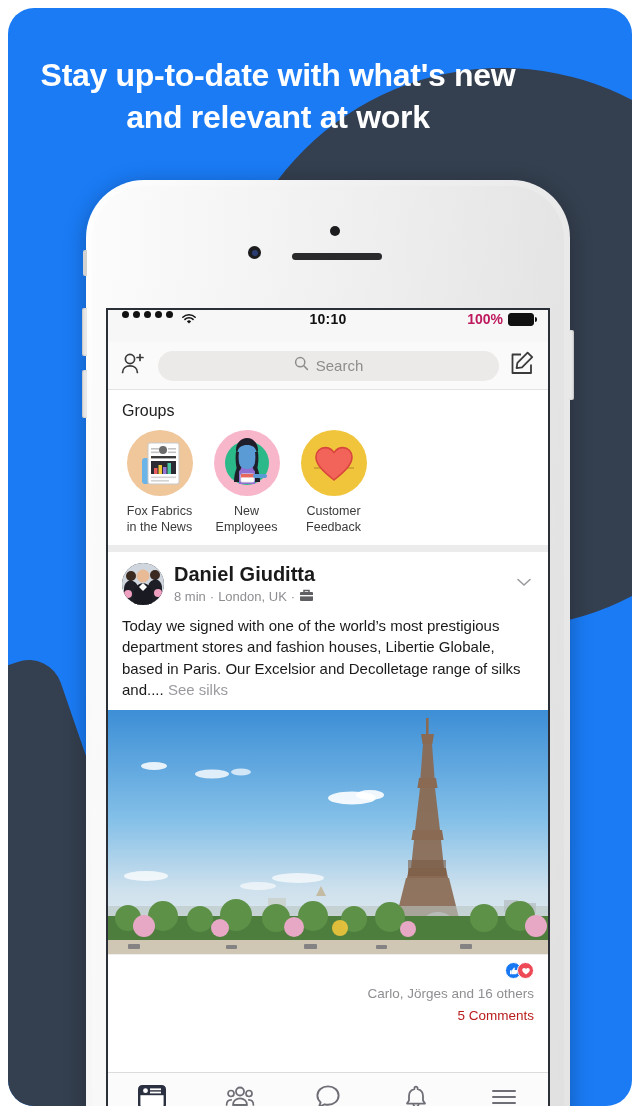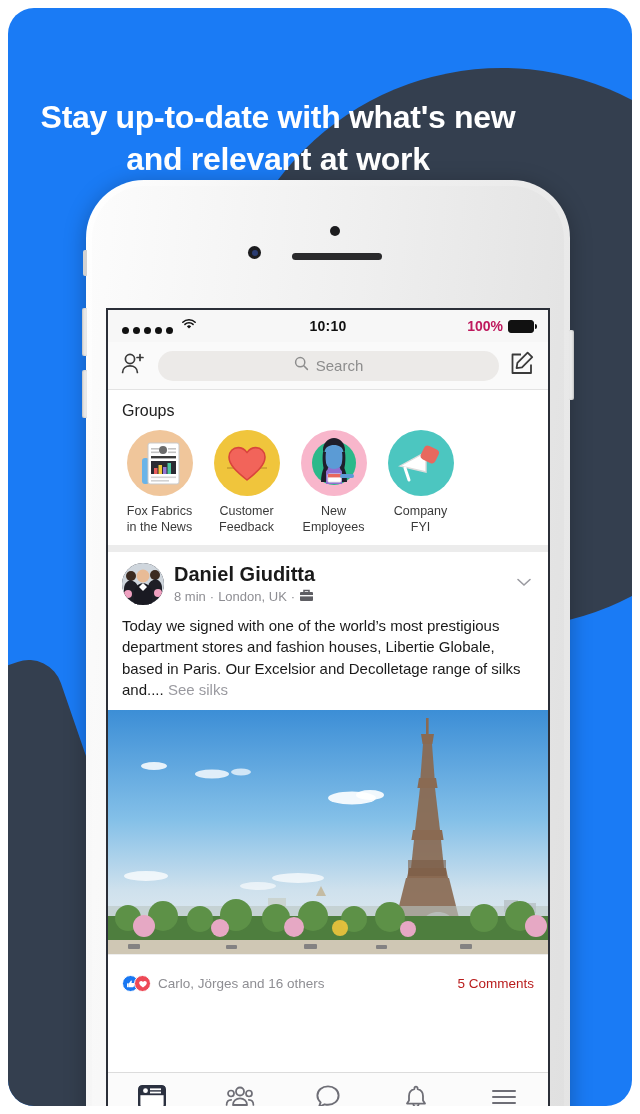--- a/index.html
+++ b/index.html
@@ -14,21 +14,21 @@
 
   
   .blob-right { position:absolute; right:-150px; top:60px; width:560px; height:560px;
     background:#343f4f; border-radius:50%; }
   
   .blob-left { position:absolute; left:-300px; top:700px; width:430px; height:470px;
     background:#343f4f; border-radius:34px; transform:rotate(-19deg); }
 
   .headline { position:absolute; left:0; top:46px; width:540px; text-align:center;
     color:#ffffff; font-size:32px; font-weight:bold; line-height:1.32;
-    letter-spacing:-0.3px; z-index:5; padding:0 24px;margin-top:42px; }
+    letter-spacing:-0.3px; z-index:5; padding:0 24px; }
 
   
   .phone { position:absolute; left:78px; top:172px; width:484px; height:950px;
     background:linear-gradient(100deg,#ffffff 0%,#f2f2f2 36%,#e4e4e4 100%);
     border-radius:58px 58px 0 0; z-index:10;
     box-shadow:0 4px 22px rgba(0,0,0,.28); }
   .phone-inner { position:absolute; left:6px; top:6px; width:472px; height:944px;
     background:linear-gradient(95deg,#fcfcfc 0%,#efefef 50%,#e0e0e0 100%);
     border-radius:53px 53px 0 0; }
 
@@ -49,22 +49,22 @@
     background:#e9e9e9; border-radius:2px 0 0 2px; box-shadow:inset 1px 0 2px rgba(0,0,0,.18); }
   .btn-power { position:absolute; right:-4px; top:150px; width:5px; height:70px;
     background:#e9e9e9; border-radius:0 2px 2px 0; box-shadow:inset -1px 0 2px rgba(0,0,0,.18); }
 
   
   .screen { position:absolute; left:20px; top:128px; width:444px; height:816px;
     background:#ffffff; overflow:hidden;
     border:2px solid #2b2f38; border-bottom:none; }
 
   
-  .statusbar { height:32px; background:#f7f7f7; display:flex; align-items:flex-end;
-    padding:8px 14px; position:relative; }
+  .statusbar { height:32px; background:#f7f7f7; display:flex; align-items:flex-start;
+    padding:1px 14px; position:relative; }
   .sig { display:flex; gap:4px; align-items:center; }
   .sig i { width:7px; height:7px; background:#111; border-radius:50%; display:block; }
   .wifi { margin-left:8px; }
   .clock { position:absolute; left:0; right:0; text-align:center; font-size:14px;
     font-weight:bold; color:#111; letter-spacing:.2px; }
   .batt-wrap { margin-left:auto; display:flex; align-items:center; gap:5px; z-index:2; }
   .batt-pct { font-size:14px; font-weight:bold; color:#be185d; }
   .batt { width:26px; height:13px; border:1.6px solid #111; border-radius:3px;
     position:relative; background:#111; }
   .batt::after { content:""; position:absolute; right:-4px; top:3.5px; width:2.5px;
@@ -94,22 +94,22 @@
   .pname { font-size:20px; font-weight:bold; color:#1a1a1a; }
   .pmeta { font-size:13px; color:#8e8e93; display:flex; align-items:center; gap:4px;
     margin-top:2px; }
   .chev { margin-left:auto; color:#9a9aa0; }
   .ptext { padding:4px 14px 10px 14px; font-size:15px; color:#1a1a1a; line-height:1.42; }
   .seemore { color:#9a9aa0; }
 
   .photo { width:100%; height:244px; position:relative; overflow:hidden;
     background:linear-gradient(#3d8fd6 0%,#7fbde6 48%,#c7dcea 76%,#e8eef0 100%); }
 
-  .reactbar { display:flex; align-items:center; padding:20px 14px; gap:7px;
-    border-top:1px solid #eee; }
+  .reactbar { display:flex; align-items:flex-end; padding:7px 14px; gap:7px;
+    border-top:1px solid #eee;flex-direction:column; }
   .rx { display:flex; }
   .rbadge { width:17px; height:17px; border-radius:50%; border:1.6px solid #fff;
     display:flex; align-items:center; justify-content:center; }
   .rbadge:nth-child(2) { margin-left:-5px; }
   .rtext { font-size:13.5px; color:#8e8e93; }
   .rcount { margin-left:auto; font-size:13.5px; color:#b91c1c; }
 
   
   .tabbar { position:absolute; left:0; bottom:0; width:100%; height:52px;
     background:#fbfbfb; border-top:1px solid #dcdcdc; display:flex;
@@ -208,56 +208,46 @@
                     <rect x="40.5" y="33" width="3.5" height="11" fill="#4cc6a0"></rect>
                   <rect x="24" y="46.5" width="25" height="1.6" fill="#d2d2d2"></rect>
                     <rect x="24" y="50" width="18" height="1.6" fill="#d2d2d2"></rect>
                 </svg>
               </div>
               <div class="glabel">Fox Fabrics in the News</div>
             </div>
 
 
             <div class="group">
-              <div class="gav" style="background:#f0c53c">
-                <svg width="66" height="66" viewBox="0 0 66 66">
-                  <path d="M13 38h40" stroke="#c99a2e" stroke-width="1.6"></path>
-                  <path d="M33 50C23 42 15 35 15 27c0-5.4 4.2-9.4 9.2-9.4 3.4 0 6.6 1.8 8.8 5 2.2-3.2 5.4-5 8.8-5 5 0 9.2 4 9.2 9.4 0 8-8 15-18 23z" fill="#f2645a" stroke="#d8453c" stroke-width="1.6" stroke-linejoin="round"></path>
-                </svg>
-              </div>
-              <div class="glabel">Customer Feedback</div>
-            </div>
-
-            <div class="group">
               <div class="gav" style="background:#f8b6cb">
                 <svg width="66" height="66" viewBox="0 0 66 66">
                   <circle cx="33" cy="33" r="22" fill="#2bb98a"></circle>
                   <path d="M20 52c0-12 5-22 13-22s13 10 13 22z" fill="#1f1f2b"></path>
                   <path d="M25 54V42c0-4 3.6-6.6 8-6.6s8 2.6 8 6.6v12z" fill="#8f6fd0"></path>
                   <path d="M24 22c0-6 4-10 9-10s9 4 9 10v8c0 5-4 9-9 9s-9-4-9-9z" fill="#5b9bd5"></path>
                   <path d="M22 20c0-7 5-12 11-12s11 5 11 12c0 3-1.4 2-1.4 2-1-5-4.6-7-9.6-7s-8.6 2-9.6 7c0 0-1.4 1-1.4-2z" fill="#1f1f2b"></path>
                   <path d="M22 22c-1 8 0 16 2 20l3-3c-2-4-3-11-2-17zM44 22c1 8 0 16-2 20l-3-3c2-4 3-11 2-17z" fill="#1f1f2b"></path>
                   <rect x="27" y="44" width="13" height="8" rx="1" fill="#fff" stroke="#e8e8e8"></rect>
                   <rect x="27" y="44" width="13" height="3.4" fill="#e8685e"></rect>
                   <path d="M41 46h10" stroke="#5b9bd5" stroke-width="4" stroke-linecap="round"></path>
                 </svg>
               </div>
               <div class="glabel">New Employees</div>
             </div>
 
             <div class="group">
-              <div class="gav" style="background:#4cc6c0">
+              <div class="gav" style="background:#f0c53c">
                 <svg width="66" height="66" viewBox="0 0 66 66">
-                  <path d="M12 36l26-14v20z" fill="#fff" stroke="#dcdcdc" stroke-width="1.4"></path>
-                  <rect x="34" y="17" width="16" height="15" rx="4" transform="rotate(26 42 24)" fill="#e8685e"></rect>
-                  <path d="M17 38l4 12" stroke="#fff" stroke-width="3" stroke-linecap="round"></path>
+                  <path d="M13 38h40" stroke="#c99a2e" stroke-width="1.6"></path>
+                  <path d="M33 50C23 42 15 35 15 27c0-5.4 4.2-9.4 9.2-9.4 3.4 0 6.6 1.8 8.8 5 2.2-3.2 5.4-5 8.8-5 5 0 9.2 4 9.2 9.4 0 8-8 15-18 23z" fill="#f2645a" stroke="#d8453c" stroke-width="1.6" stroke-linejoin="round"></path>
                 </svg>
               </div>
-              <div class="glabel">Company FYI</div>
+              <div class="glabel">Customer Feedback</div>
             </div>
+
 
           </div>
         </div>
 
         <div class="post">
           <div class="post-head">
             <div class="pav">
               <svg width="42" height="42" viewBox="0 0 42 42">
                 <rect width="42" height="42" fill="#cfd6dd"></rect>
                 <circle cx="9" cy="13" r="5" fill="#3b2a20"></circle>

